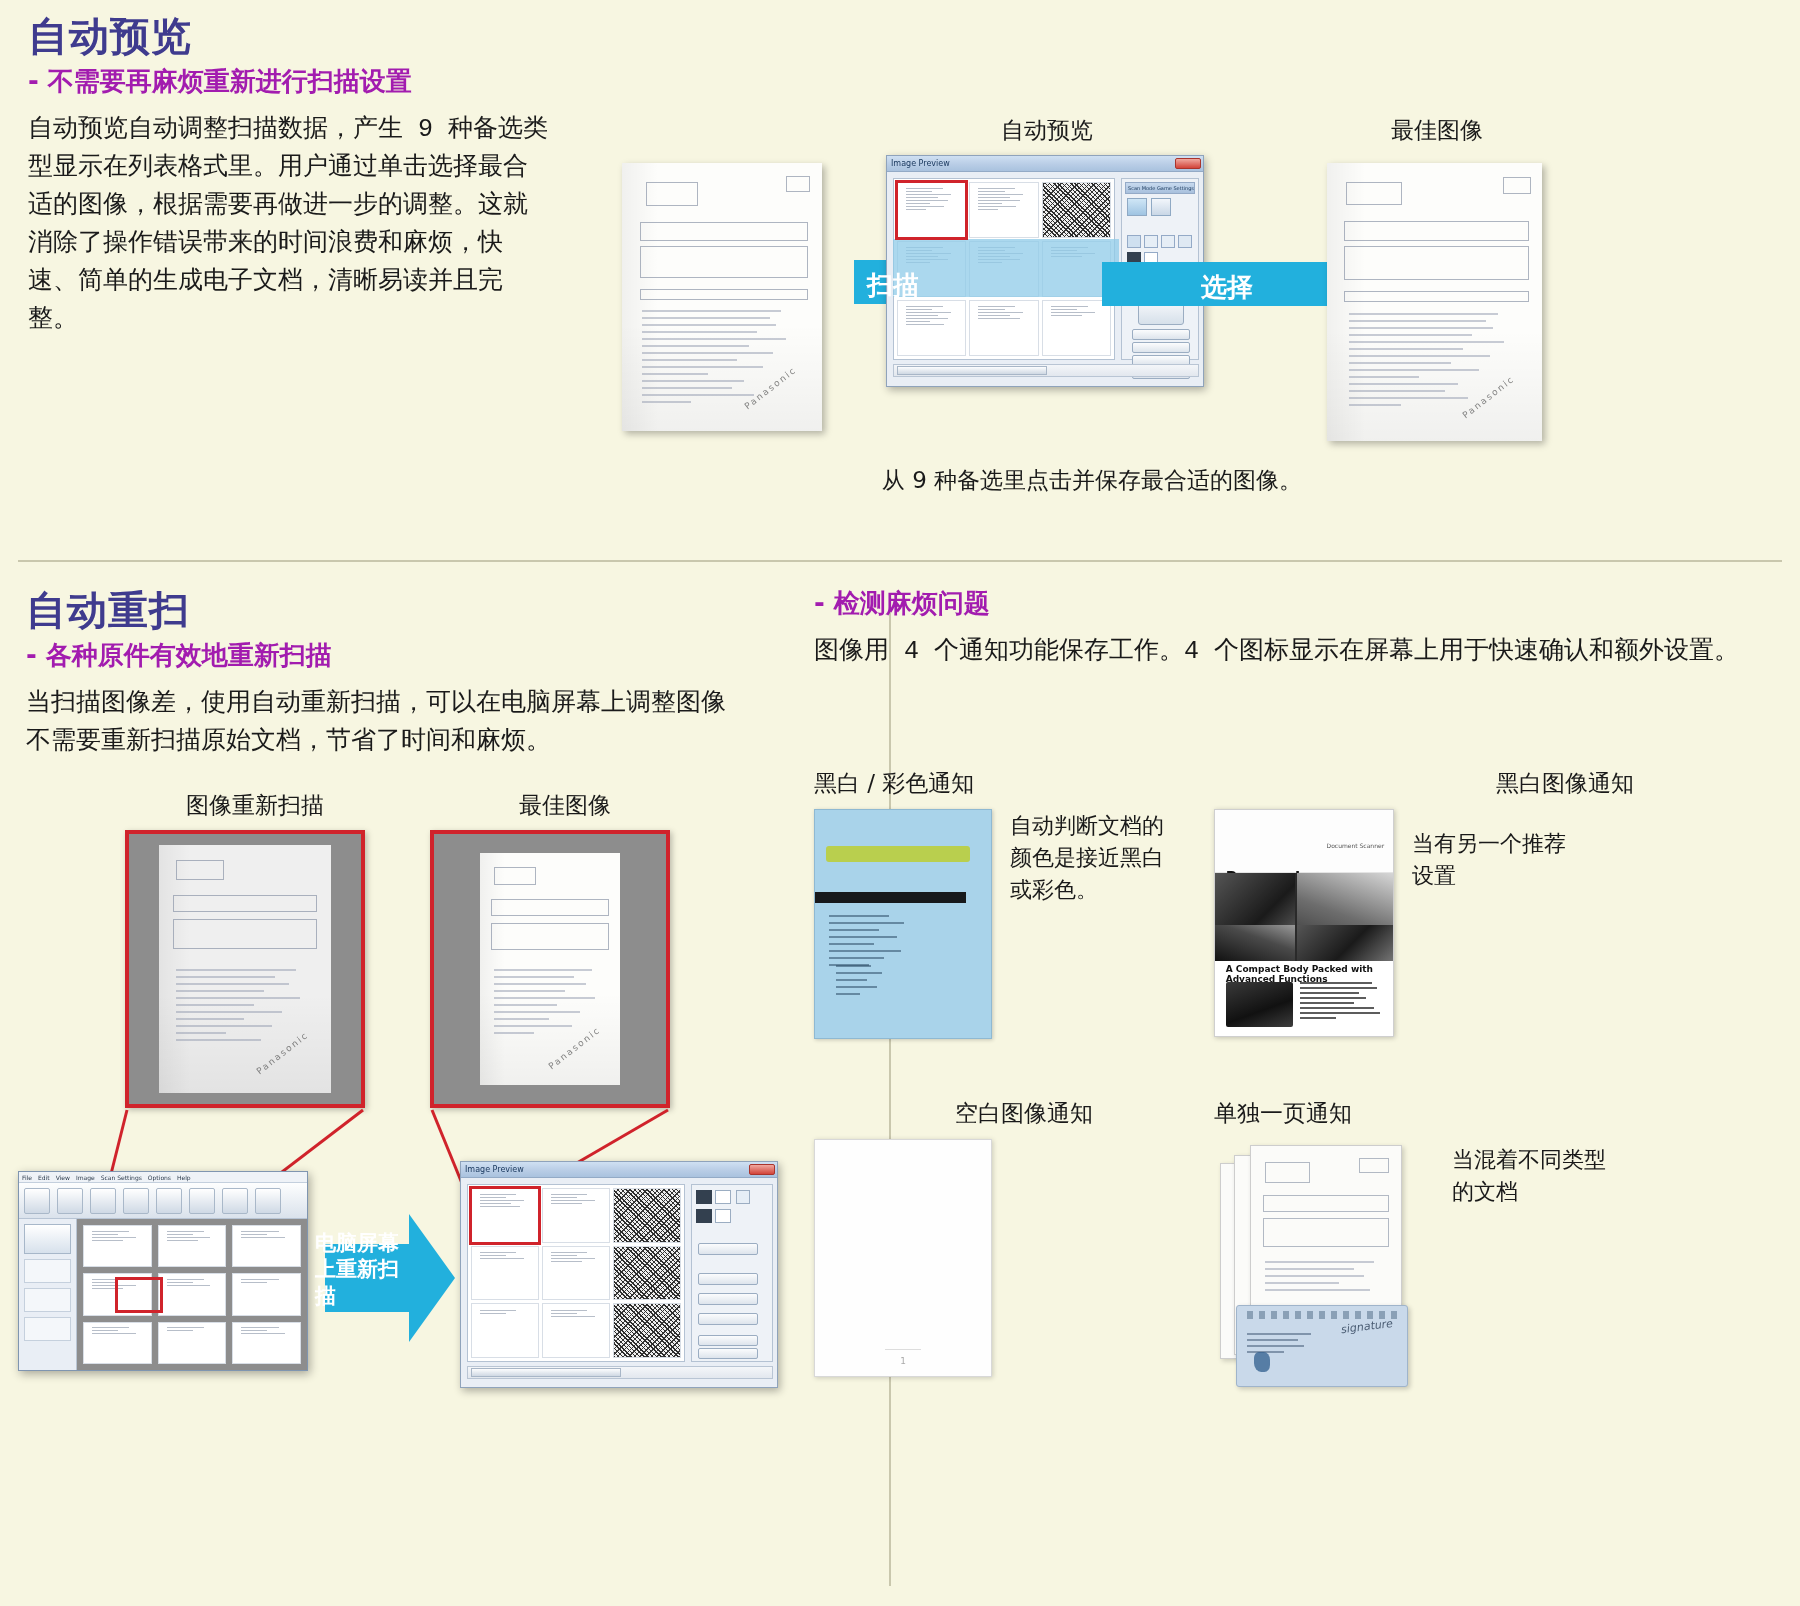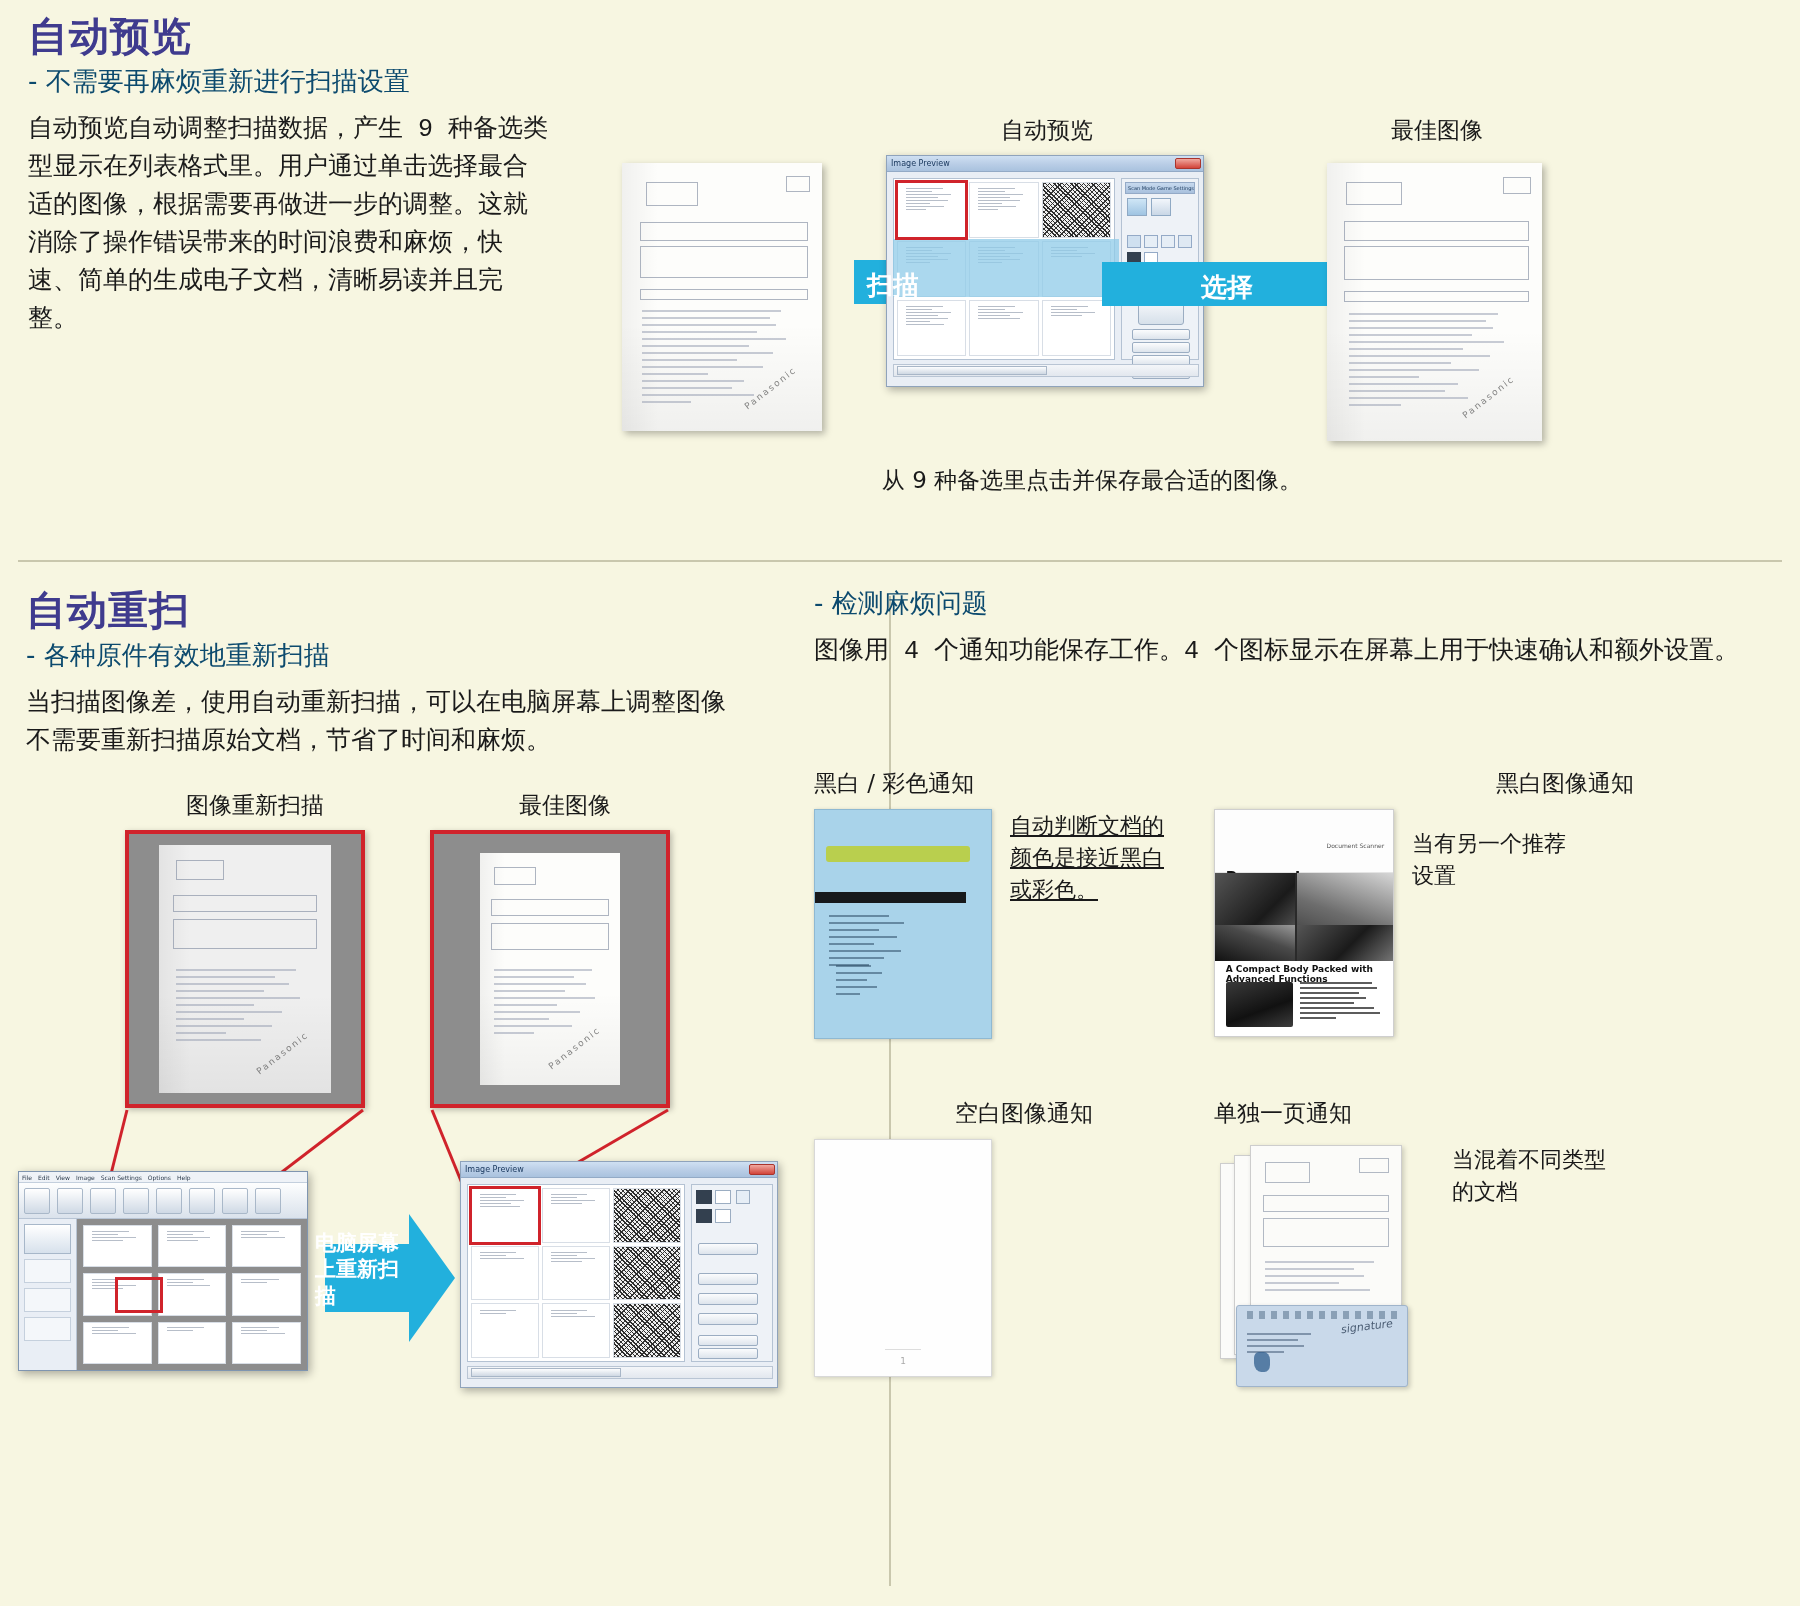--- a/index.html
+++ b/index.html
@@ -15,22 +15,22 @@
   
   .sec-title {
     color: #3f3b8e;
     font-weight: bold;
     font-size: 40px;
     letter-spacing: 1px;
     margin: 0 0 8px 0;
     line-height: 1.1;
   }
   .sec-sub {
-    color: #0c4a6e;
-    font-weight: normal;
+    color: #a21caf;
+    font-weight: bold;
     font-size: 26px;
     margin: 0 0 14px 0;
     line-height: 1.2;
   }
   .body-text {
     color: #1a1a1a;
     font-size: 25px;
     line-height: 1.52;
     margin: 0;
     font-family: Liberation Mono, monospace;
@@ -827,21 +827,21 @@
             <i style="width:40%"></i>
         </div>
         <div class="lines2">
           <i style="width:55%"></i>
             <i style="width:72%"></i>
             <i style="width:48%"></i>
             <i style="width:65%"></i>
             <i style="width:38%"></i>
         </div>
       </div>
-      <div class="side-text" style="position:absolute; left:196px; top:42px; width:160px;text-decoration:underline;">自动判断文档的颜色是接近黑白或彩色。</div>
+      <div class="side-text" style="position:absolute; left:196px; top:42px; width:160px;">自动判断文档的颜色是接近黑白或彩色。</div>
     </div>
 
     <div class="note-item" style="left:414px; top:190px; width:420px;">
       <div class="img-label note-label" style="text-align:right;">黑白图像通知</div>
       <div class="brochure" style="width:180px; height:228px;">
         <div class="bhead"></div>
         <div class="blogo">Panasonic</div>
         <div class="bsub">Document Scanner</div>
         <div class="bmodel" style="white-space:pre-line;"><span>KV-S1065C
 KV-S1046C</span></div>

